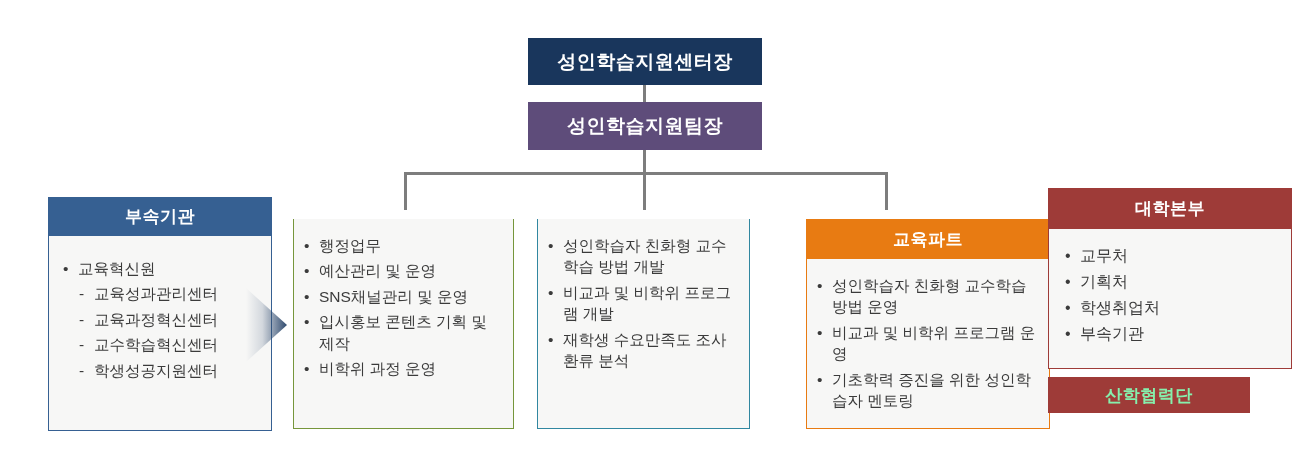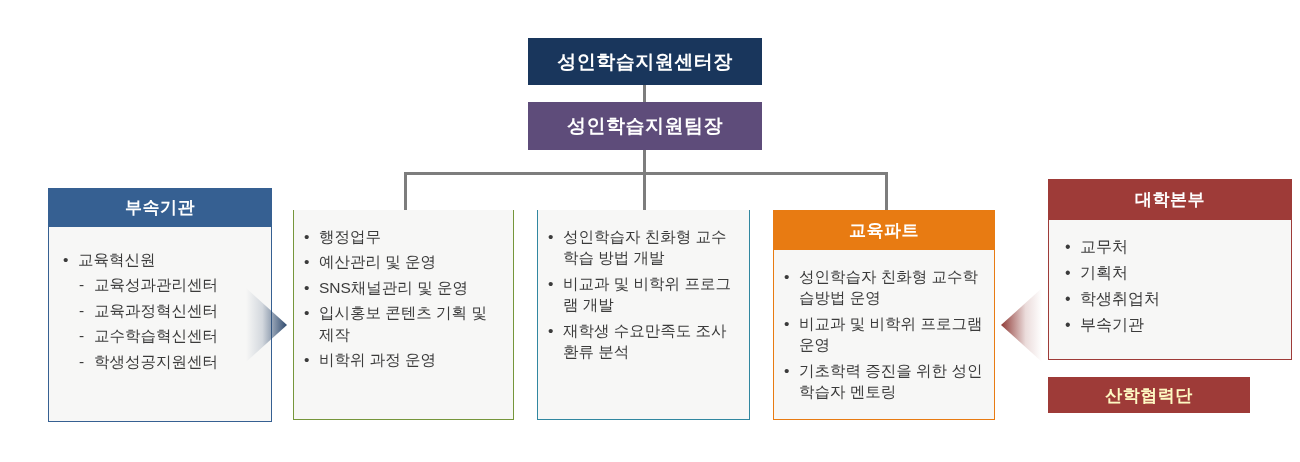--- a/index.html
+++ b/index.html
@@ -18,21 +18,21 @@
   
   .line{position:absolute;background:#7d7d7d;}
   .v1{left:643px;top:85px;width:3px;height:17px;}
   .v2{left:643px;top:150px;width:3px;height:24px;}
   .hline{left:405px;top:172px;width:482px;height:3px;}
   .drop{top:172px;width:3px;height:38px;}
   .drop-left{left:404px;}
   .drop-center{left:643px;}
   .drop-right{left:885px;}
   
-  .col{position:absolute;display:flex;flex-direction:column;}
+  .col{position:absolute;display:flex;flex-direction:column;margin-top:9px;}
   .col-header{
     display:flex;align-items:center;justify-content:center;
     color:#ffffff;font-weight:bold;font-size:17px;letter-spacing:0.5px;
   }
   .col-body{
     background:#f7f7f6;flex:1;box-sizing:border-box;
     padding:12px 8px 8px 10px;
     color:#3b3b3b;font-size:15.5px;line-height:1.38;
   }
   .li{display:flex;margin:4px 0;}
@@ -46,30 +46,30 @@
   
   .part{top:210px;height:210px;}
   .part .col-header{height:40px;}
   .part .col-body{border-top:none;}
   .part-ops{left:293px;width:221px;}
   .part-ops .col-header{background:#76963b;}
   .part-ops .col-body{border:1.5px solid #76963b;border-top:none;}
   .part-res{left:537px;width:213px;}
   .part-res .col-header{background:#3187a0;}
   .part-res .col-body{border:1.5px solid #3187a0;border-top:none;}
-  .part-edu{left:773px;width:222px;}
+  .part-edu{left:806px;width:244px;}
   .part-edu .col-header{background:#e87b12;}
   .part-edu .col-body{border:1.5px solid #e87b12;border-top:none;}
   
   .right-panel{left:1048px;top:179px;width:244px;height:181px;}
   .right-panel .col-header{height:41px;background:#9e3b38;}
   .right-panel .col-body{border:1.5px solid #9e3b38;border-top:none;padding-top:12px;padding-left:16px;font-size:16px;}
   .right-footer{
     position:absolute;left:1048px;top:377px;width:202px;height:36px;
-    background:#9e3b38;color:#fef9c3;font-weight:bold;font-size:17px;
+    background:#9e3b38;color:#86efac;font-weight:bold;font-size:17px;
     display:flex;align-items:center;justify-content:center;letter-spacing:0.5px;
   }
   
   .arrow{position:absolute;top:288px;width:41px;height:74px;}
   .arrow-right-point{
     left:246px;
     clip-path:polygon(0 0,100% 50%,0 100%);
     background:linear-gradient(to right,rgba(47,74,110,0) 0%,rgba(47,74,110,0.18) 40%,#2f4a6e 100%);
   }
   .arrow-left-point{

